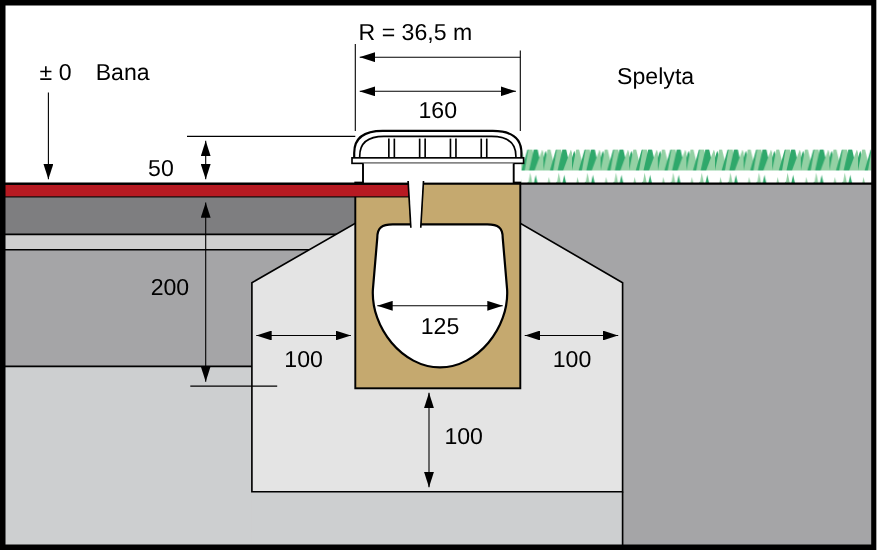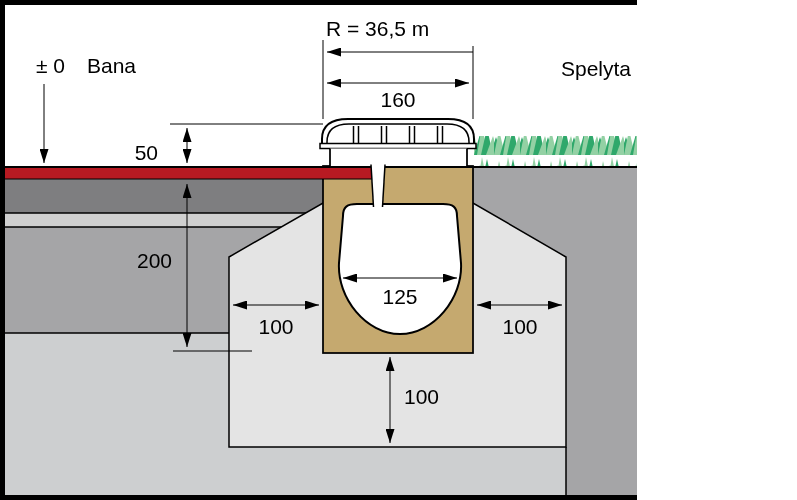--- a/index.html
+++ b/index.html
@@ -1,16 +1,16 @@
 <!DOCTYPE html>
 <html><head>
 <meta charset="utf-8">
 <style>
   html,body{margin:0;padding:0;background:#fff;}
-  .canvas{position:relative;width:637px;height:500px;background:#fff;overflow:hidden;}
+  .canvas{position:relative;width:797px;height:500px;background:#fff;overflow:hidden;}
   svg{display:block;}
   text{font-family:"Liberation Sans","DejaVu Sans",sans-serif;fill:#000;}
   .dim-text{font-size:21px;}
   .thin{stroke:#000;stroke-width:1;}
 </style>
 </head>
 <body>
 
 <div class="canvas">
 <svg width="797" height="500" viewBox="0 0 797 500">

